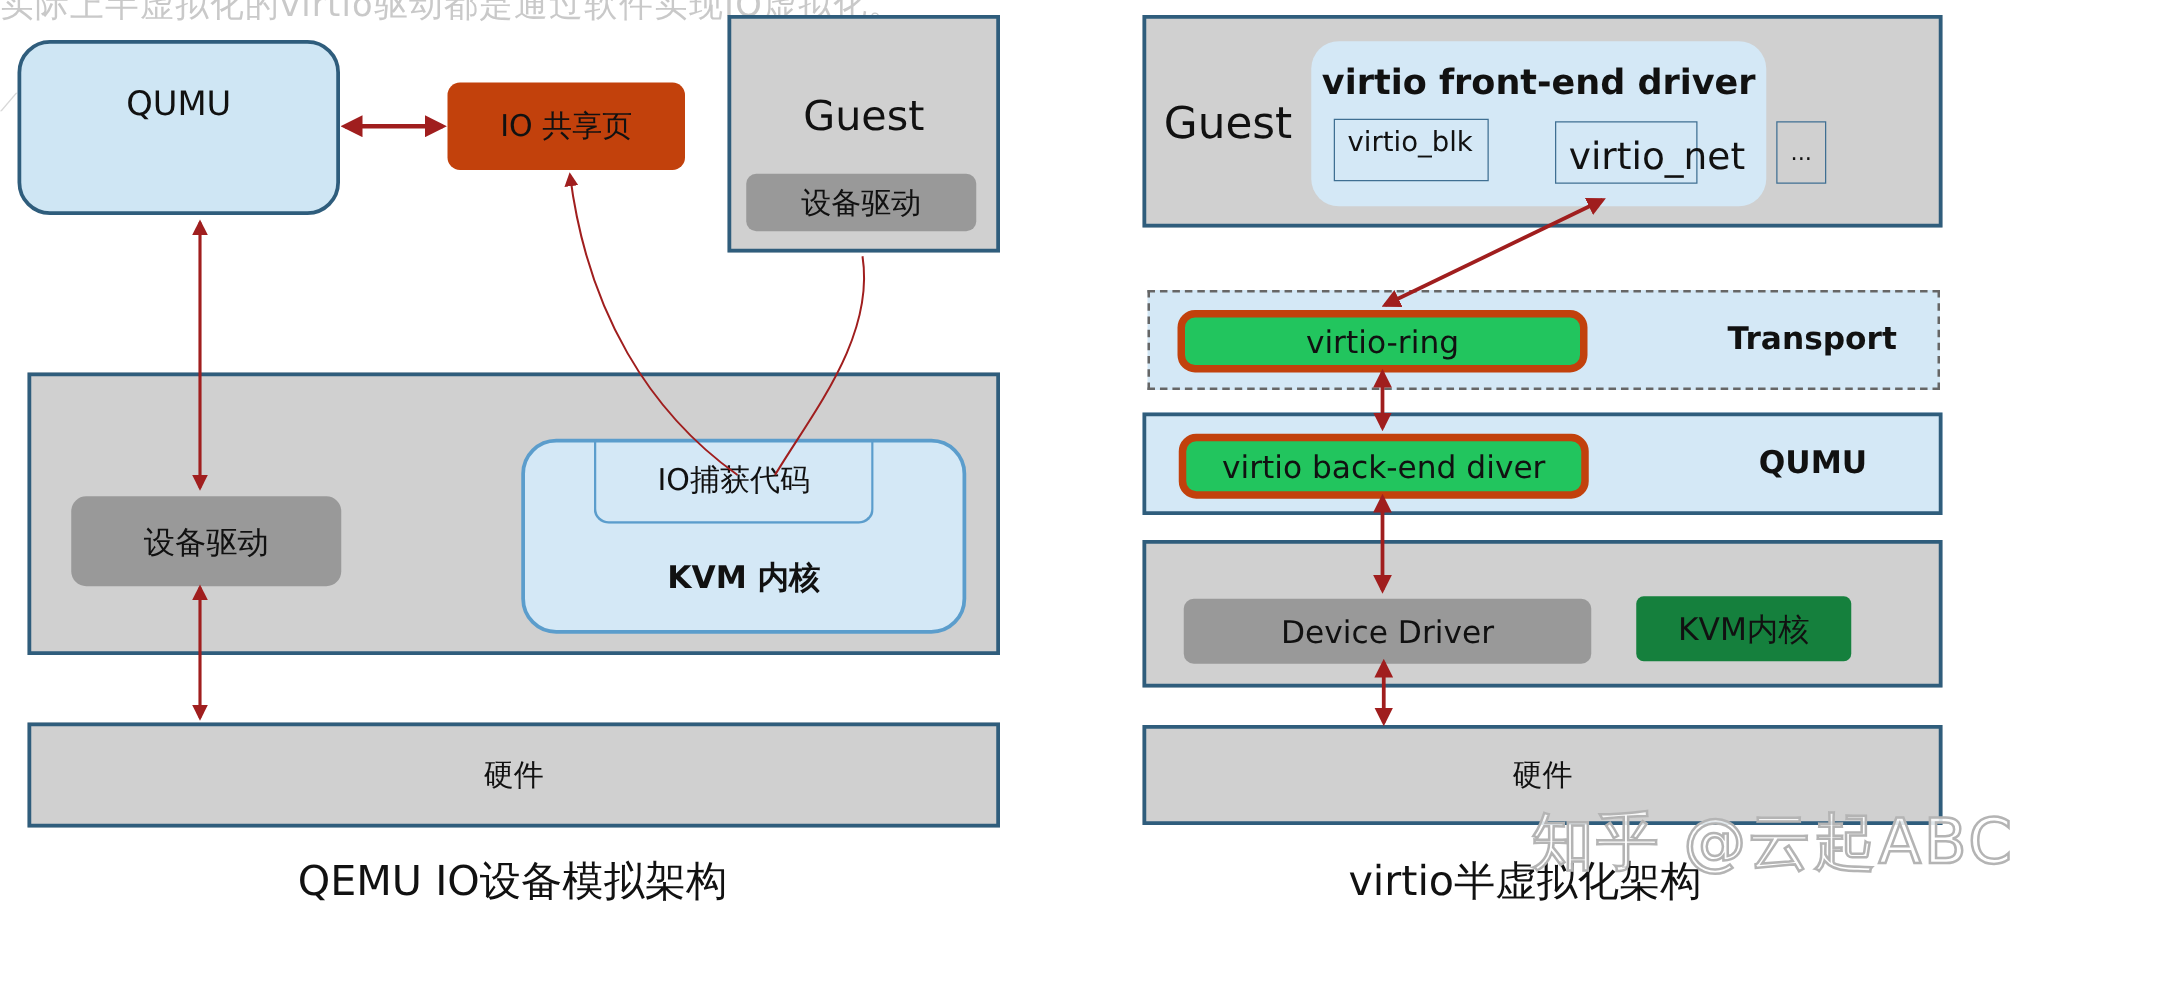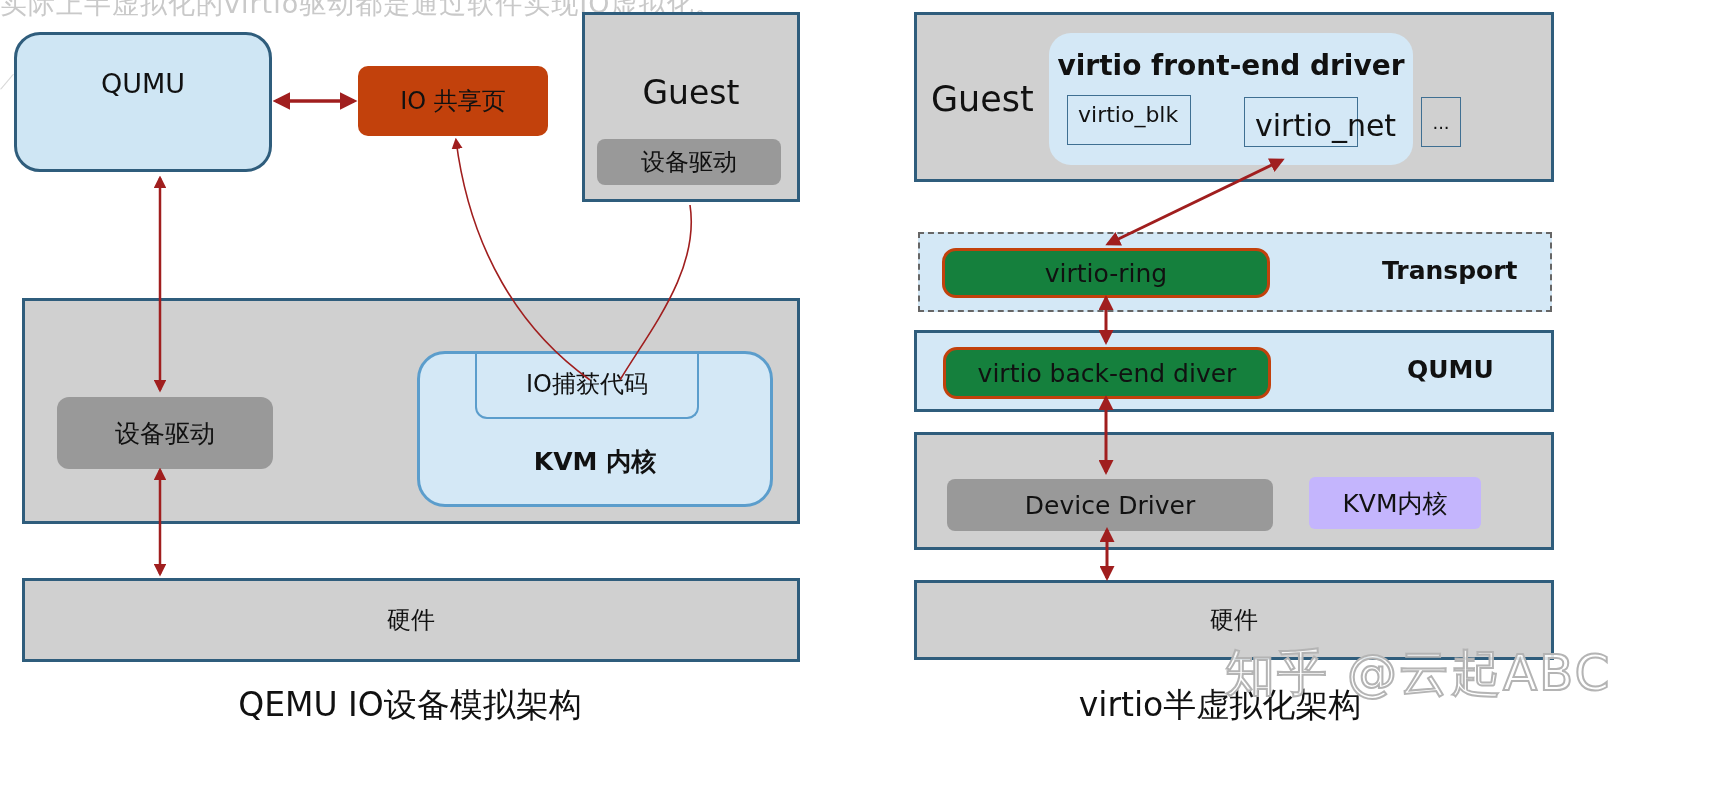--- a/index.html
+++ b/index.html
@@ -12,21 +12,21 @@
   .abs { position: absolute; box-sizing: border-box; }
   .center { display: flex; align-items: center; justify-content: center; text-align: center; }
   .topline {
     left: 0; top: -14px; width: 1000px; height: 30px;
     color: #c9c9c9; font-size: 27px; white-space: nowrap; letter-spacing: 1px;
   }
   .gray-layer { background: #d0d0d0; border: 3px solid #2f5d7c; }
   .blue-layer { background: #d3e6f3; border: 3px solid #2f5d7c; padding-left: 35px; }
   .light-blue { background: #c2410c; }
   .dark-box { background: #999999; border-radius: 12px; }
-  .outline-blue { border: 3px solid #c2410c; border-radius: 14px; background: #15803d; }
+  .outline-blue { border: 6px solid #c2410c; border-radius: 14px; background: #22c55e; }
   .caption { font-size: 33px; color: #111; }
   .watermark {
     color: rgba(255,255,255,0.85); font-size: 50px; font-weight: normal;
     -webkit-text-stroke: 2px #b4b4b4; letter-spacing: 2px; white-space: nowrap;
   }
   svg.overlay { position: absolute; left: 0; top: 0; pointer-events: none; }
   .edge-char { color: #d8d8d8; font-size: 20px; left: 0; }
 </style>
 </head>
 <body>
@@ -100,21 +100,21 @@
     <div class="abs center outline-blue" style="left:26px; top:14px; width:328px; height:52px; font-size:25px;">
       <span>virtio back-end diver</span>
     </div>
     <div class="abs" style="left:490px; top:22px; width:120px; height:36px; font-size:25px; font-weight:bold;">QUMU</div>
   </div>
 
   <div class="abs gray-layer" style="left:914px; top:432px; width:640px; height:118px;">
     <div class="abs center dark-box" style="left:30px; top:44px; width:326px; height:52px; border-radius:8px; font-size:25px;text-align:center;">
       <span>Device Driver</span>
     </div>
-    <div class="abs center" style="left:392px; top:42px; width:172px; height:52px; background:#c4b5fd; border-radius:6px; font-size:25px;">
+    <div class="abs center" style="left:392px; top:42px; width:172px; height:52px; background:#15803d; border-radius:6px; font-size:25px;">
       <span>KVM内核</span>
     </div>
   </div>
 
   <div class="abs gray-layer center" style="left:914px; top:580px; width:640px; height:80px; font-size:24px;">
     <span>硬件</span>
   </div>
 
   <div class="abs center caption" style="left:1040px; top:678px; width:360px; height:54px;">virtio半虚拟化架构</div>
 

